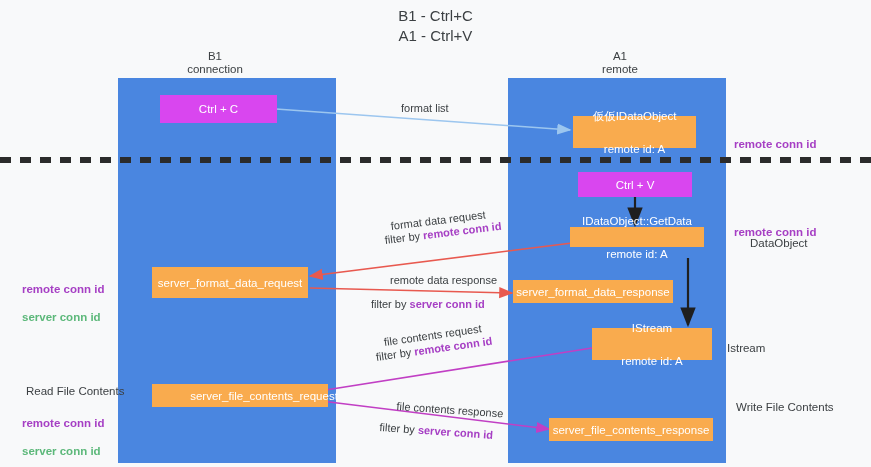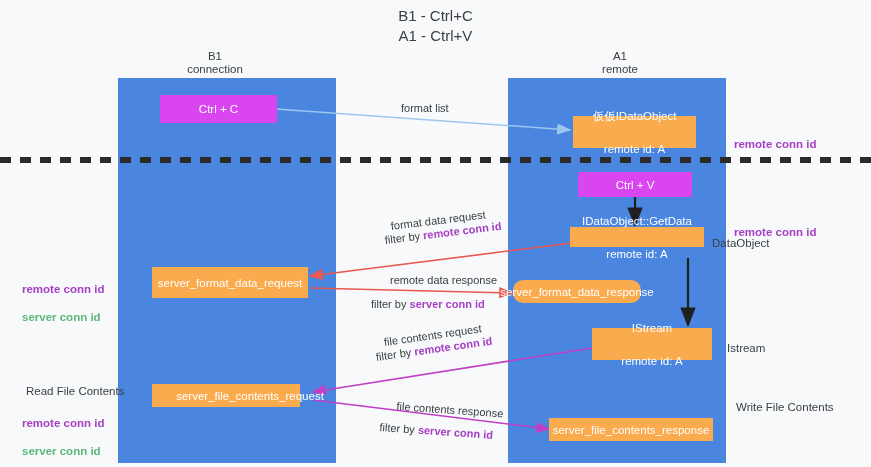--- a/index.html
+++ b/index.html
@@ -109,30 +109,30 @@
 
   <div class="node orange" style="left:570px;top:227px;width:134px;height:20px;">
     <span>IDataObject::GetData</span>
     <span class="l2">remote id: A</span>
   </div>
 
   <div class="node orange" style="left:152px;top:267px;width:156px;height:31px;">
     <span>server_format_data_request</span>
   </div>
 
-  <div class="node orange" style="left:513px;top:280px;width:128px;height:23px;border-radius:10px;">
+  <div class="node orange" style="left:513px;top:280px;width:160px;height:23px;">
     <span>server_format_data_response</span>
   </div>
 
   <div class="node orange" style="left:592px;top:328px;width:120px;height:32px;">
     <span>IStream</span>
     <span class="l2">remote id: A</span>
   </div>
 
-  <div class="node orange" style="left:152px;top:384px;width:148px;height:23px;padding-left:48px;">
+  <div class="node orange" style="left:152px;top:384px;width:176px;height:23px;padding-left:48px;">
     <span>server_file_contents_request</span>
   </div>
 
   <div class="node orange" style="left:549px;top:418px;width:164px;height:23px;">
     <span>server_file_contents_response</span>
   </div>
 
   <div class="dash"></div>
 
   <div class="arrowtext" style="left:401px;top:101px;">format list</div>
@@ -150,21 +150,21 @@
   <div class="arrowtext" style="left:380px;top:420px;transform:rotate(4deg);"><span>filter by </span><span class="hi-server">server conn id</span></div>
 
   <div class="sidelabel" style="left:734px;top:123px;">
     <span class="k-remote">remote conn id</span>
   </div>
 
   <div class="sidelabel" style="left:734px;top:211px;">
     <span class="k-remote">remote conn id</span>
   </div>
 
-  <div class="sidelabel black" style="left:712px;top:236px;">DataObject</div>
+  <div class="sidelabel black" style="left:750px;top:236px;">DataObject</div>
 
   <div class="sidelabel black" style="left:727px;top:341px;">Istream</div>
 
   <div class="sidelabel black" style="left:736px;top:400px;">Write File Contents</div>
 
   <div class="sidelabel" style="left:22px;top:268px;">
     <span class="k-remote">remote conn id</span><br>
     <span class="k-server">server conn id</span>
   </div>
 

